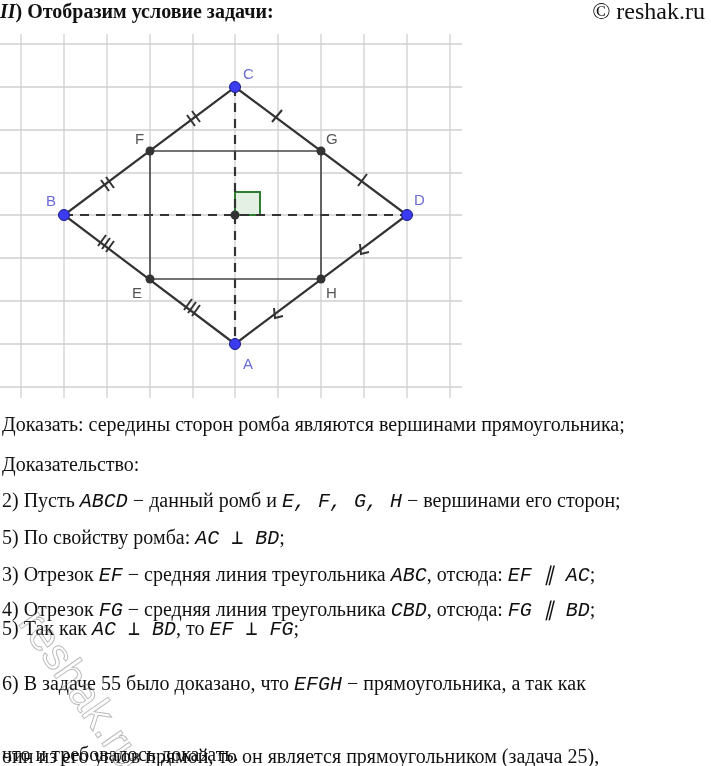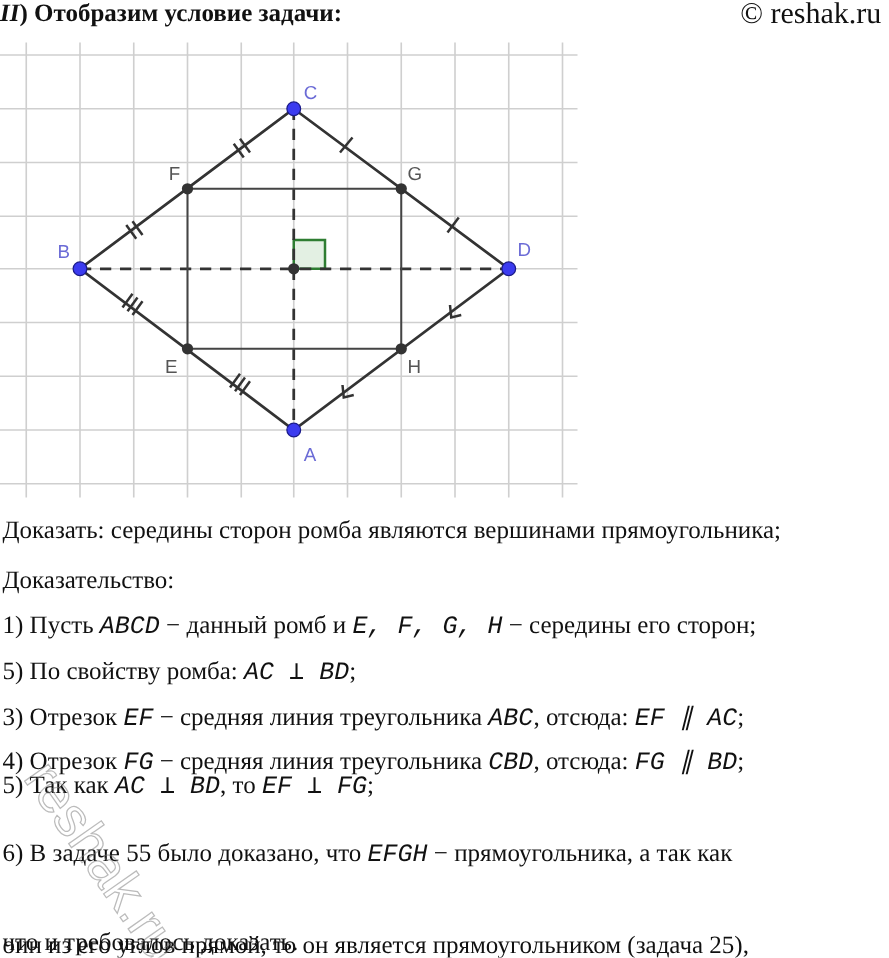--- a/index.html
+++ b/index.html
@@ -96,21 +96,21 @@
     <text x="135" y="144" fill="#555">F</text>
     <text x="326" y="144" fill="#555">G</text>
     <text x="132" y="298" fill="#555">E</text>
     <text x="326" y="298" fill="#555">H</text>
   </g>
 </svg>
 
 <div class="line" style="top:412px">Доказать:  середины сторон ромба являются вершинами прямоугольника;</div>
 <div class="line" style="top:452px">Доказательство:</div>
 
-<div class="line" style="top:488px"><span>1) Пусть </span><span class="m">ABCD</span><span> − данный ромб и </span><span class="m">E, F, G, H</span><span> − середины его сторон;</span></div>
+<div class="line" style="top:488px"><span>2) Пусть </span><span class="m">ABCD</span><span> − данный ромб и </span><span class="m">E, F, G, H</span><span> − вершинами его сторон;</span></div>
 <div class="line" style="top:525px"><span>5) По свойству ромба:  </span><span class="m">AC ⊥ BD</span><span>;</span></div>
 <div class="line" style="top:562px"><span>3) Отрезок </span><span class="m">EF</span><span> − средняя линия треугольника </span><span class="m">ABC</span><span>, отсюда: </span><span class="m">EF ∥ AC</span><span>;</span></div>
 <div class="line" style="top:597px"><span>4) Отрезок </span><span class="m">FG</span><span> − средняя линия треугольника </span><span class="m">CBD</span><span>, отсюда: </span><span class="m">FG ∥ BD</span><span>;</span></div>
 <div class="line" style="top:616px"><span>5) Так как </span><span class="m">AC ⊥ BD</span><span>, то </span><span class="m">EF ⊥ FG</span><span>;</span></div>
 <div class="line" style="top:671px"><span>6) В задаче 55 было доказано, что </span><span class="m">EFGH</span><span> − прямоугольника, а так как</span></div>
 <div class="line" style="top:744px">оин из его углов прямой, то он является прямоугольником (задача 25),</div>
 <div class="line" style="top:742px">что и требовалось доказать.</div>
 
 <div class="wm">reshak.ru</div>
 

